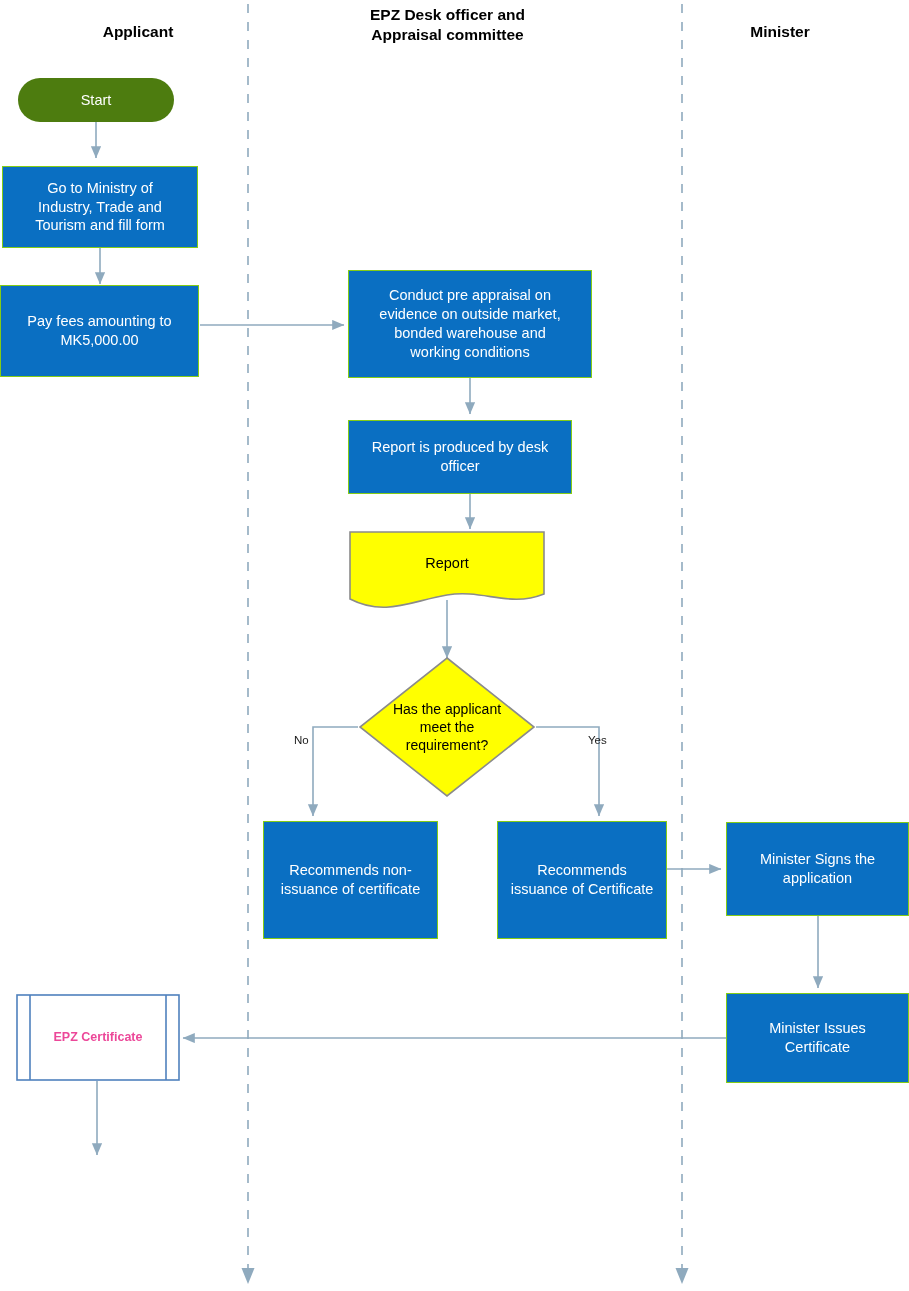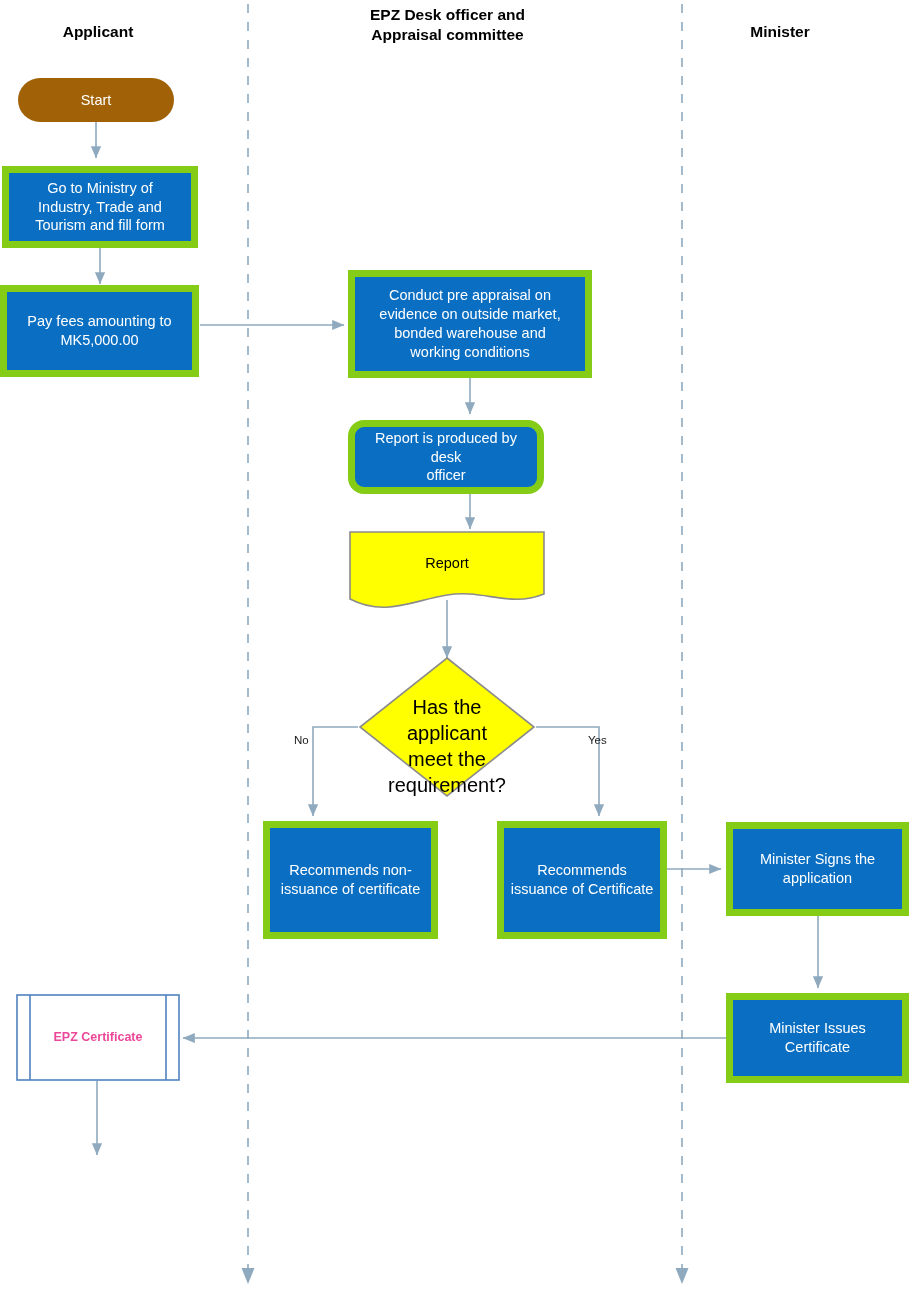--- a/index.html
+++ b/index.html
@@ -35,39 +35,38 @@
     position: absolute;
     box-sizing: border-box;
     display: flex;
     align-items: center;
     justify-content: center;
     text-align: center;
     line-height: 1.3;
   }
   .node-proc {
     background: #0A6FC2;
-    border: 7px solid #84cc16;
+    border: 1px solid #84cc16;
     color: #ffffff;
     font-size: 14.5px;
     padding: 2px 6px;
   }
   .node-term {
-    background: #a16207;
+    background: #4d7c0f;
     border-radius: 999px;
     color: #ffffff;
     font-size: 14.5px;
   }
   .node-doc {
     color: #000000;
     font-size: 14.5px;
   }
   .node-dec {
     color: #000000;
-    font-size: 20px;
-    align-items: flex-end;
+    font-size: 14px;
   }
   .node-pre {
     color: #ec4899;
     font-size: 12.5px;
     font-weight: bold;
   }
   .shape-svg {
     position: absolute;
     left: 0;
     top: 0;
@@ -124,21 +123,21 @@
 
     <line x1="667" y1="869" x2="721" y2="869" stroke="#8faabe" stroke-width="1.6" marker-end="url(#arrow)"></line>
 
     <line x1="818" y1="916" x2="818" y2="988" stroke="#8faabe" stroke-width="1.6" marker-end="url(#arrow)"></line>
 
     <line x1="726" y1="1038" x2="183" y2="1038" stroke="#8faabe" stroke-width="1.6" marker-end="url(#arrow)"></line>
 
     <line x1="97" y1="1081" x2="97" y2="1155" stroke="#8faabe" stroke-width="1.6" marker-end="url(#arrow)"></line>
   </svg>
 
-  <div class="lane-title" style="left:0px; top:22px; width:196px;">Applicant</div>
+  <div class="lane-title" style="left:0px; top:22px; width:196px;padding-left:40px;">Applicant</div>
   <div class="lane-title" style="left:310px; top:5px; width:275px;">EPZ Desk officer and
 Appraisal committee</div>
   <div class="lane-title" style="left:680px; top:22px; width:200px;">Minister</div>
 
   <div class="node node-term" style="left:18px; top:78px; width:156px; height:44px;">
     <span class="node-label">Start</span>
   </div>
 
   <div class="node node-proc" style="left:2px; top:166px; width:196px; height:82px;">
     <span class="node-label">Go to Ministry of
@@ -151,21 +150,21 @@
 MK5,000.00</span>
   </div>
 
   <div class="node node-proc" style="left:348px; top:270px; width:244px; height:108px;">
     <span class="node-label">Conduct pre appraisal on
 evidence on outside market,
 bonded warehouse and
 working conditions</span>
   </div>
 
-  <div class="node node-proc" style="left:348px; top:420px; width:196px; height:74px;border-radius:16px;">
+  <div class="node node-proc" style="left:348px; top:420px; width:224px; height:74px;">
     <span class="node-label">Report is produced by desk
 officer</span>
   </div>
 
   <div class="node node-doc" style="left:349px; top:531px; width:196px; height:80px;">
     <svg class="shape-svg" width="196" height="80" viewBox="0 0 196 80" preserveAspectRatio="none">
       <path d="M1,1 L195,1 L195,63 C160,77 135,58 98,64 C62,70 36,86 1,68 Z" fill="#FFFF00" stroke="#8b8b8b" stroke-width="1.6"></path>
     </svg>
     <span class="node-label" style="margin-bottom:16px;">Report</span>
   </div>

